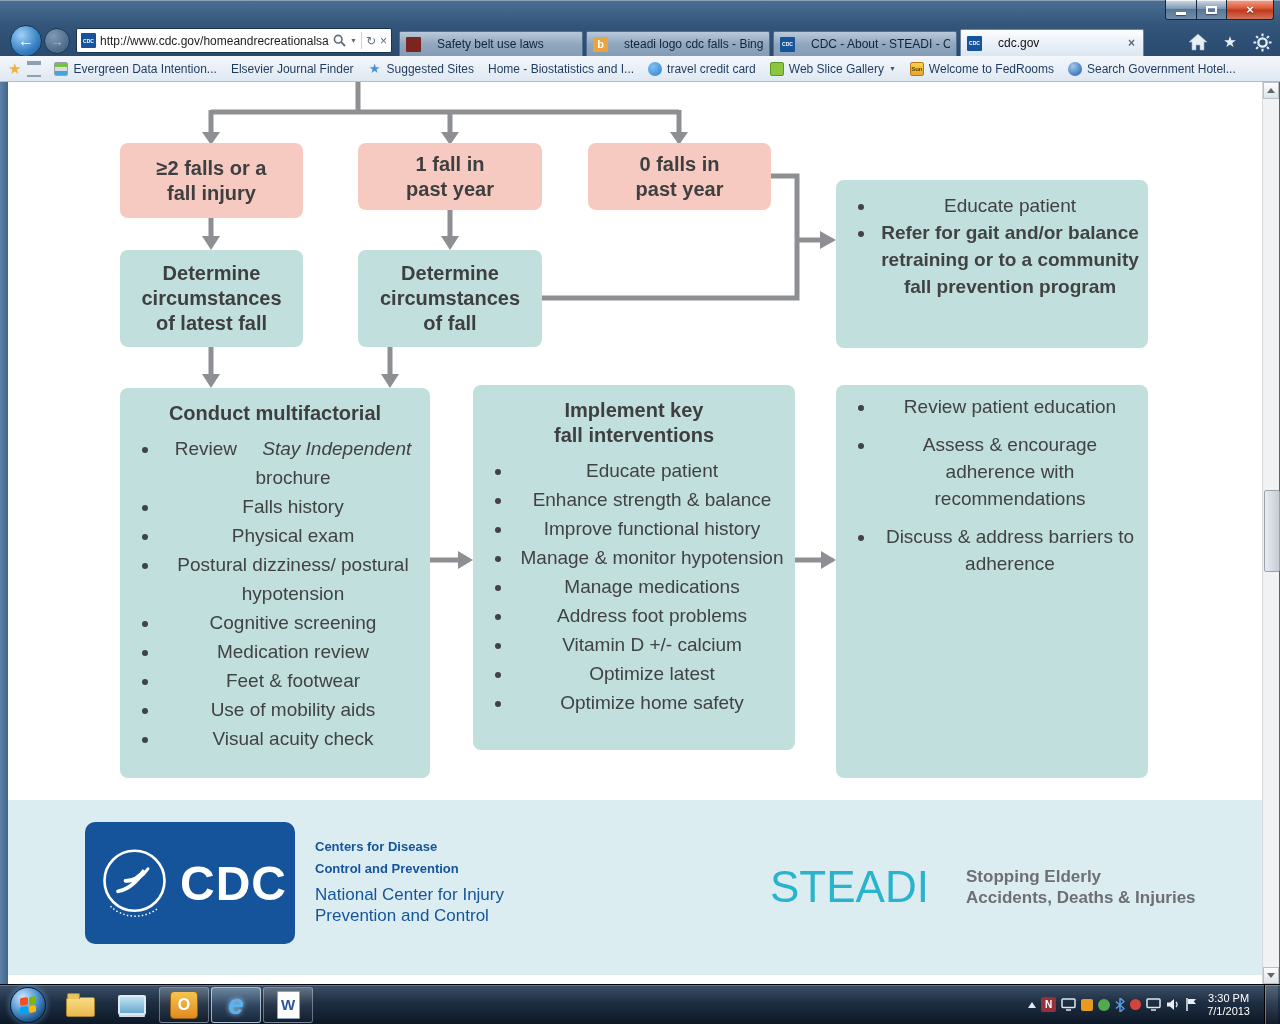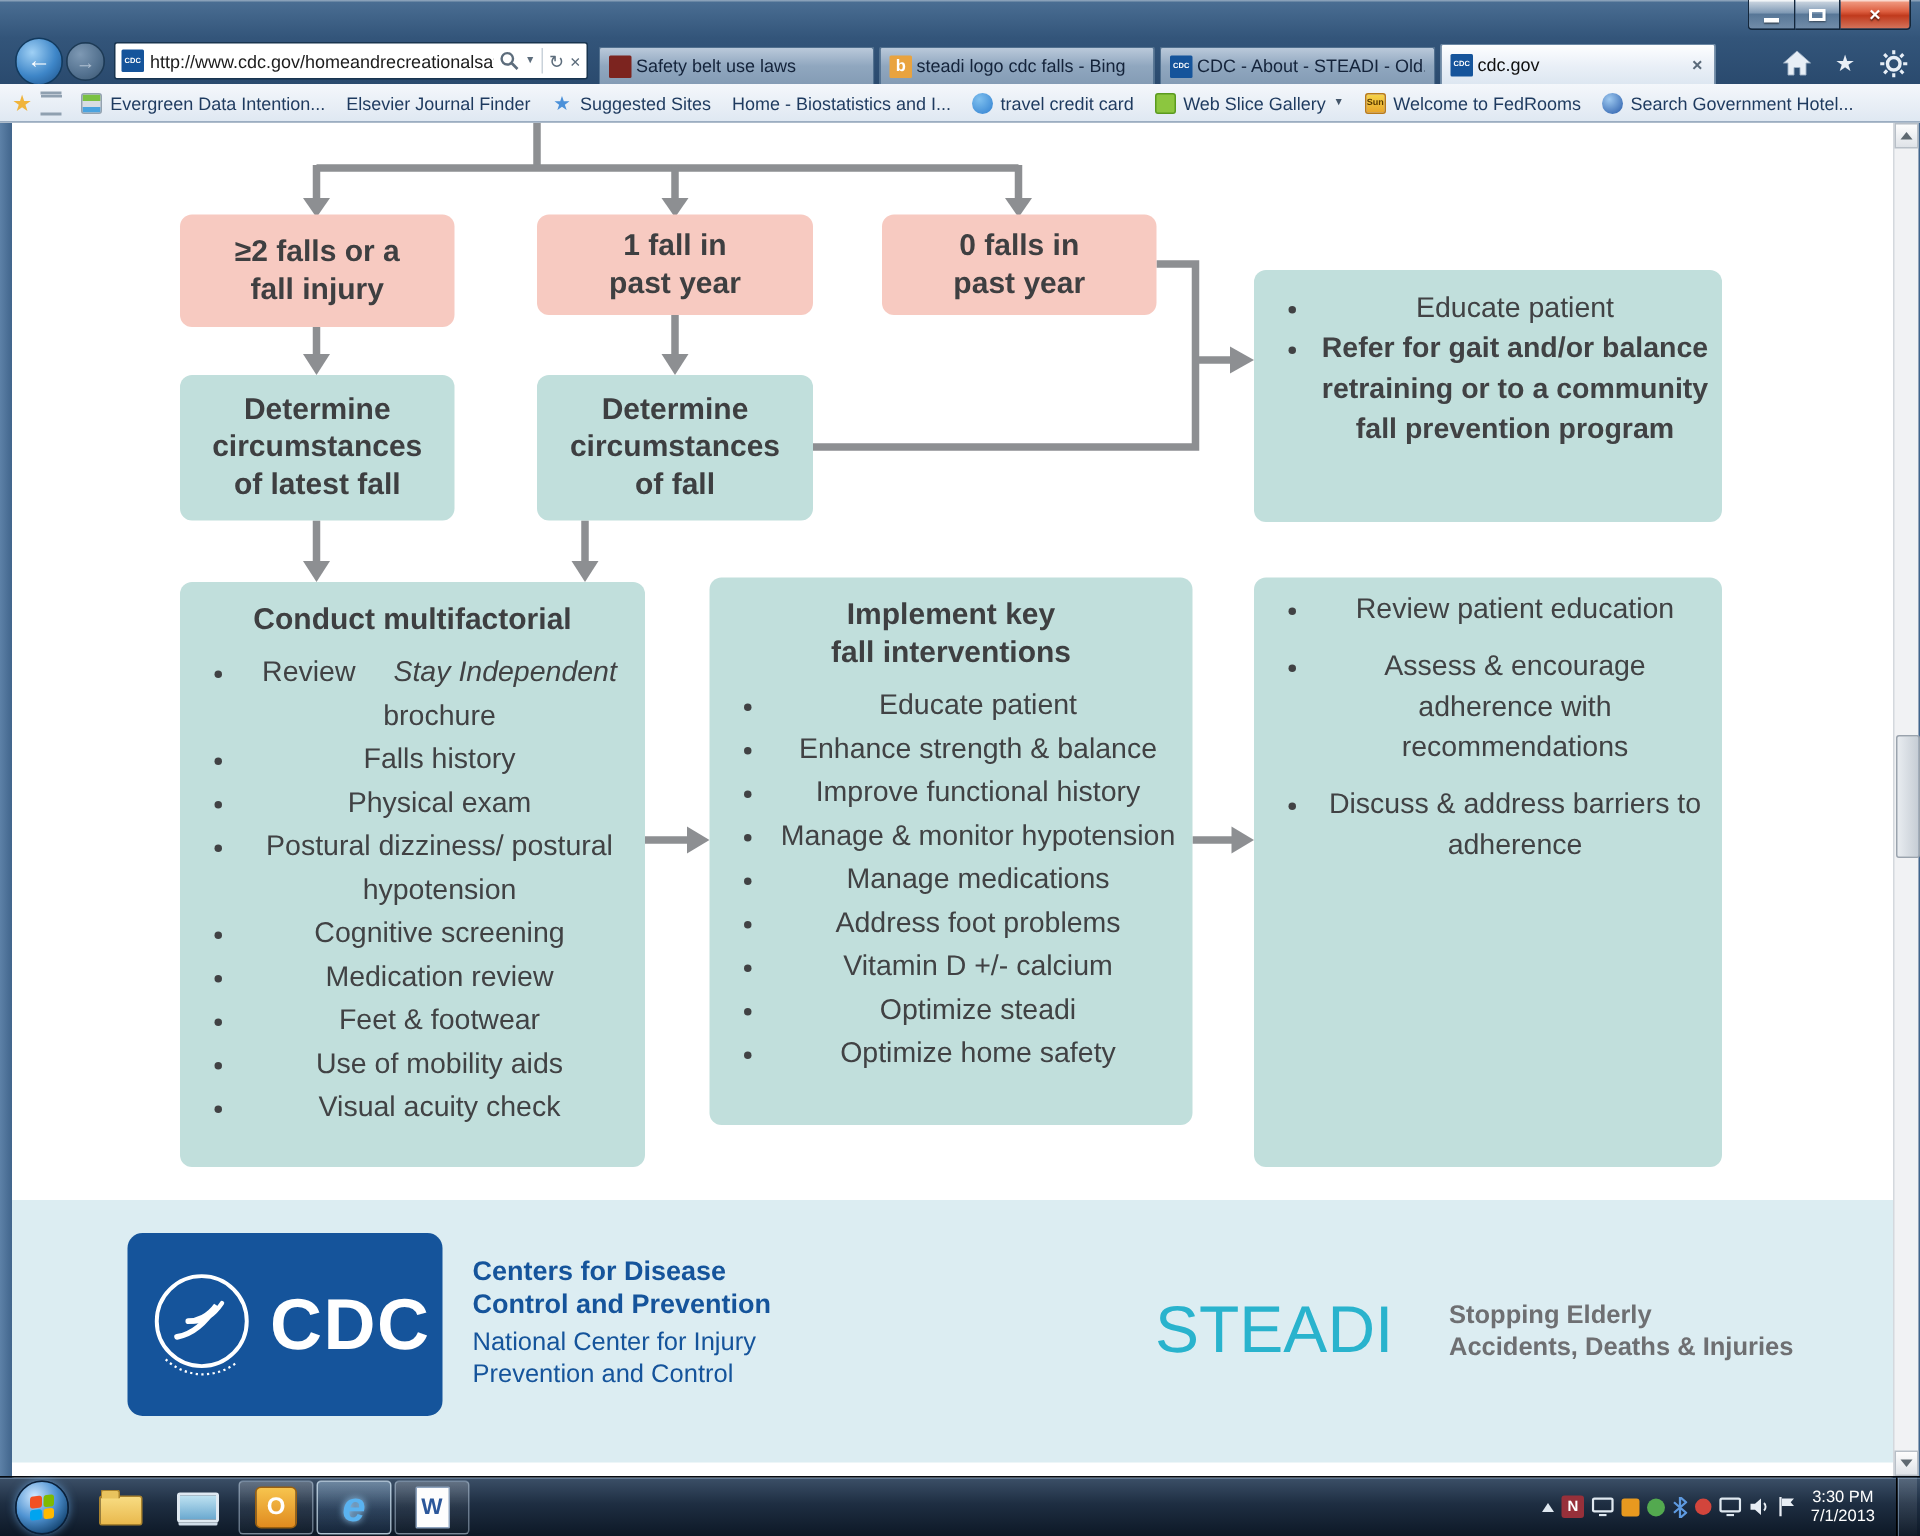--- a/index.html
+++ b/index.html
@@ -25,21 +25,21 @@
 
   .address{position:absolute;left:76px;top:28px;width:316px;height:25px;background:#fff;border:1px solid #18344f;border-radius:2px;display:flex;align-items:center;padding:0 4px;box-sizing:border-box;gap:4px;}
   .favicon{width:15px;height:15px;background:#15549b;color:#fff;font-size:5px;font-weight:bold;display:flex;align-items:center;justify-content:center;flex:none;border-radius:1px;}
   .url{flex:1;font-size:12px;color:#1c1c1c;white-space:nowrap;overflow:hidden;}
   .abar-ic{flex:none;display:flex;align-items:center;justify-content:center;color:#5d6d7c;font-size:12px;}
   .abar-sep{width:1px;height:17px;background:#c9d2da;flex:none;}
   .caret{font-size:7px;color:#5d6d7c;}
 
   .tabs{position:absolute;left:399px;bottom:0;display:flex;gap:3px;height:26px;align-items:flex-end;}
   .tab{width:184px;height:25px;box-sizing:border-box;border:1px solid #51708f;border-bottom:none;border-radius:2px 2px 0 0;
-       background:linear-gradient(180deg,#bac9da,#90a7bf 50%,#849cb5);display:flex;align-items:center;gap:3px;padding:0 6px;font-size:12px;color:#14233a;}
+       background:linear-gradient(180deg,#bac9da,#90a7bf 50%,#849cb5);display:flex;align-items:center;gap:16px;padding:0 6px;font-size:12px;color:#14233a;}
   .tab .lbl{white-space:nowrap;overflow:hidden;flex:1;}
   .tab.active{height:27px;background:linear-gradient(180deg,#fdfeff,#e9eff7 55%,#dde7f1);color:#101010;border-color:#6b87a3;}
   .tfav{width:15px;height:15px;flex:none;border-radius:1px;display:flex;align-items:center;justify-content:center;font-weight:bold;color:#fff;}
   .tfav.shield{background:#7c241f;}
   .tfav.bing{background:#e9a33f;font-size:11px;}
   .tfav.cdc{background:#15549b;font-size:5px;}
   .tab-close{flex:none;color:#5a6a7a;font-size:12px;font-weight:bold;padding:0 2px;}
 
   .corner-btns{position:absolute;right:6px;bottom:3px;display:flex;gap:8px;align-items:center;}
   .cbtn{width:24px;height:22px;display:flex;align-items:center;justify-content:center;}
@@ -79,21 +79,21 @@
   .blist.tight{line-height:27px;margin-top:12px;}
   .blist .bolditem{font-weight:bold;}
   .blist.spaced li{margin-bottom:11px;line-height:27px;}
   .it{font-style:italic;margin-left:20px;}
 
   
   .footer{position:absolute;left:0;top:718px;width:1254px;height:175px;background:#dcedf2;}
   .cdclogo{position:absolute;left:77px;top:22px;width:210px;height:122px;background:#15549b;border-radius:10px;display:flex;align-items:center;padding:0 8px 0 12px;box-sizing:border-box;}
   .cdcword{font-size:48px;font-weight:bold;color:#fff;letter-spacing:1px;margin-left:8px;}
   .org{position:absolute;left:307px;top:36px;color:#15549b;font-size:17px;line-height:21px;}
-  .org .b{font-weight:bold;font-size:18px;line-height:22px;}
+  .org .b{font-weight:bold;font-size:13px;line-height:22px;}
   .org .gap{height:4px;}
   .steadi{position:absolute;left:762px;top:60px;font-size:44px;font-weight:normal;color:#29b3cd;line-height:54px;letter-spacing:0;}
   .tagline{position:absolute;left:958px;top:66px;color:#6e6f72;font-weight:bold;font-size:17px;line-height:21px;}
 
   
   .vscroll{position:absolute;left:1262px;top:82px;width:17px;height:902px;background:#f1f2f4;border-left:1px solid #d4d8dd;box-sizing:border-box;}
   .sb-btn{position:absolute;left:0;width:16px;height:17px;background:linear-gradient(180deg,#fdfdfd,#dfe3e8);border:1px solid #b8bfc7;box-sizing:border-box;display:flex;align-items:center;justify-content:center;}
   .sb-btn.up{top:0;}
   .sb-btn.down{bottom:0;}
   .tri-up{width:0;height:0;border-left:4px solid transparent;border-right:4px solid transparent;border-bottom:5px solid #5e6870;}
@@ -334,21 +334,21 @@
         <span>fall interventions</span>
       </div>
       <ul class="blist">
         <li>Educate patient</li>
         <li>Enhance strength &amp; balance</li>
         <li>Improve functional history</li>
         <li>Manage &amp; monitor hypotension</li>
         <li>Manage medications</li>
         <li>Address foot problems</li>
         <li>Vitamin D +/- calcium</li>
-        <li>Optimize steadi</li>
+        <li>Optimize latest</li>
         <li>Optimize home safety</li>
       </ul>
     </div>
 
     <div class="box teal" style="left:828px;top:303px;width:312px;height:393px;">
       <ul class="blist spaced">
         <li>Review patient education</li>
         <li>Assess &amp; encourage adherence with recommendations</li>
         <li>Discuss &amp; address barriers to adherence</li>
       </ul>

